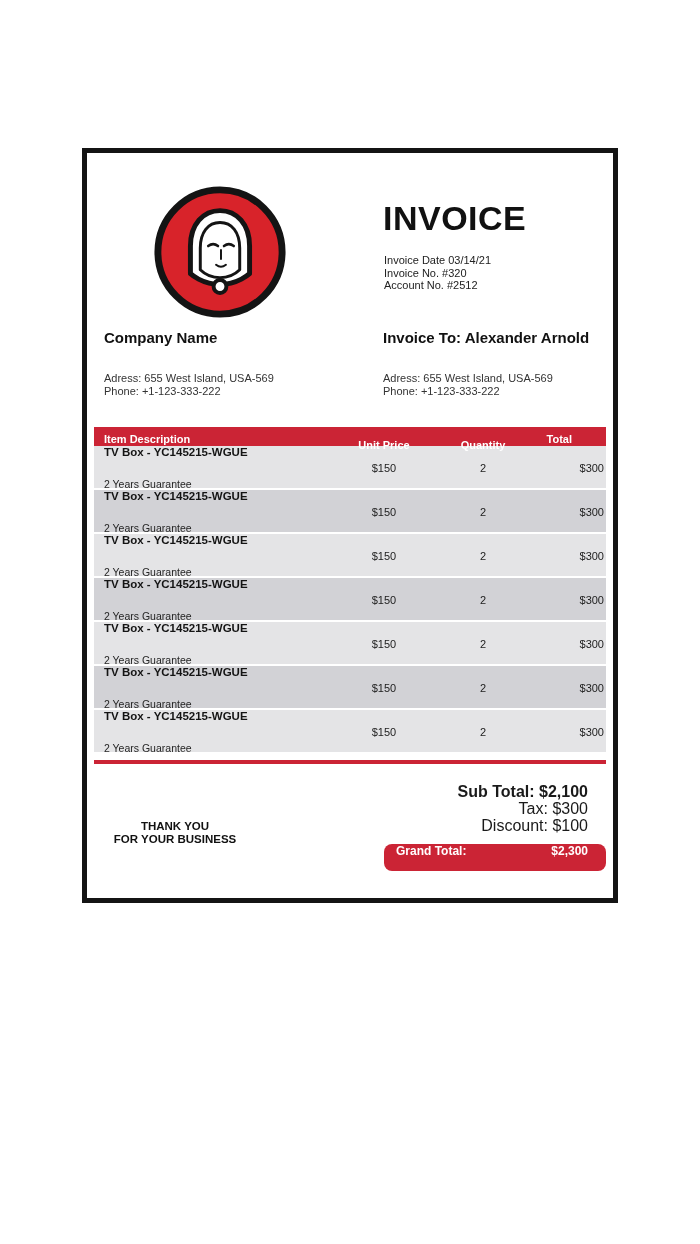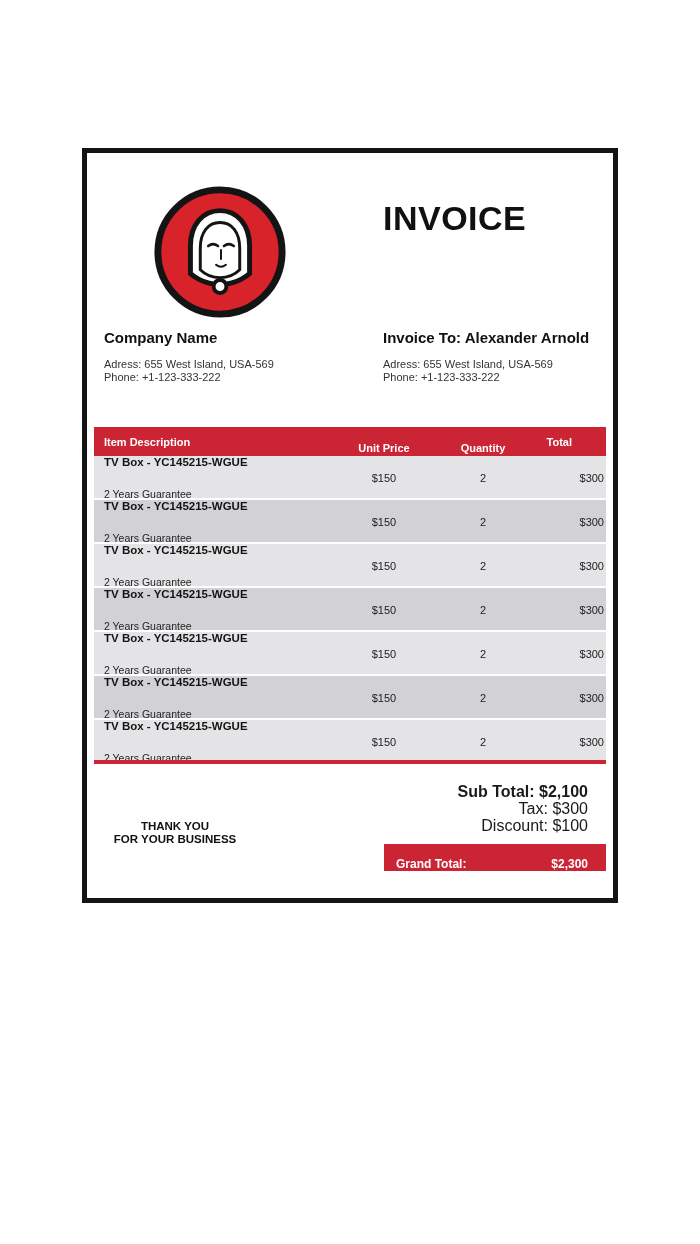--- a/index.html
+++ b/index.html
@@ -22,26 +22,26 @@
   }
   .meta {
     position:absolute; left:297px; top:101px;
     font-size:11px; line-height:12.5px; color:#222;
   }
   
   .party { position:absolute; top:176px; }
   .party.company { left:17px; }
   .party.billto  { left:296px; }
   .party-name { font-size:15px; font-weight:bold; color:#111; }
-  .party-lines { margin-top:12px; font-size:11px; line-height:13px; color:#333; }
+  .party-lines { margin-top:26px; font-size:11px; line-height:13px; color:#333; }
   
   .itable { position:absolute; left:7px; top:274px; width:512px; }
   .thead {
     display:grid; grid-template-columns:240px 100px 98px 1fr;
-    height:29px; align-items:center;
+    height:19px; align-items:center;
     background:var(--accent); color:#fff; font-size:11px; font-weight:bold;
   }
   .h-desc { padding-left:10px; }
   .h-center { text-align:center;margin-top:12px; }
   .h-total { text-align:right; padding-right:34px; }
   .trow {
     display:grid; grid-template-columns:240px 100px 98px 1fr;
     height:42px; align-items:center; border-bottom:2px solid #ffffff;
     font-size:11px; color:#1c1c1c;
   }
@@ -62,22 +62,22 @@
     font-size:11.5px; font-weight:bold; line-height:13px; color:#111;
   }
   .totals {
     position:absolute; right:25px; top:630px; text-align:right;
     font-size:16px; line-height:17px; color:#1a1a1a;
   }
   .totals .sub { font-weight:bold; }
   .grand {
     position:absolute; left:297px; top:691px; width:222px; height:27px;
     background:var(--accent); color:#fff;
-    display:flex; justify-content:space-between; align-items:flex-end;
-    font-size:12px; font-weight:bold; padding:0 18px 0 12px; box-sizing:border-box;
+    display:flex; justify-content:space-between; align-items:flex-start;
+    font-size:12px; font-weight:bold; padding:0 18px 0 12px; box-sizing:border-box;border-radius:8px;
   }
   :root { --accent:#cb2435; }
 </style>
 </head>
 <body>
 
 <div class="card">
 
   <div class="logo">
     <svg viewBox="0 0 140 140">
@@ -87,20 +87,25 @@
         <path d="M50 88 V66 C50 50 58 40 70 40 C82 40 90 50 90 66 V88 C84 94 76 96 70 96 C64 96 56 94 50 88 Z" fill="#ffffff" stroke-width="3"></path>
         <path d="M58 64 q5 -4 10 0 M74 64 q5 -4 10 0" fill="none" stroke-width="2.5"></path>
         <path d="M71 68 v9 M66 83 q5 4 10 0" fill="none" stroke-width="2"></path>
         <circle cx="70" cy="105" r="6.5" fill="#ffffff" stroke-width="4"></circle>
       </g>
     </svg>
   </div>
 
   <div class="invoice-title">INVOICE</div>
 
+  <div class="meta">
+    <div>Invoice Date 03/14/21</div>
+    <div>Invoice No. #320</div>
+    <div>Account No. #2512</div>
+  </div>
 
   <div class="party company">
     <div class="party-name">Company Name</div>
     <div class="party-lines">
       <div>Adress: 655 West Island, USA-569</div>
       <div>Phone: +1-123-333-222</div>
     </div>
   </div>
 
   <div class="party billto">

